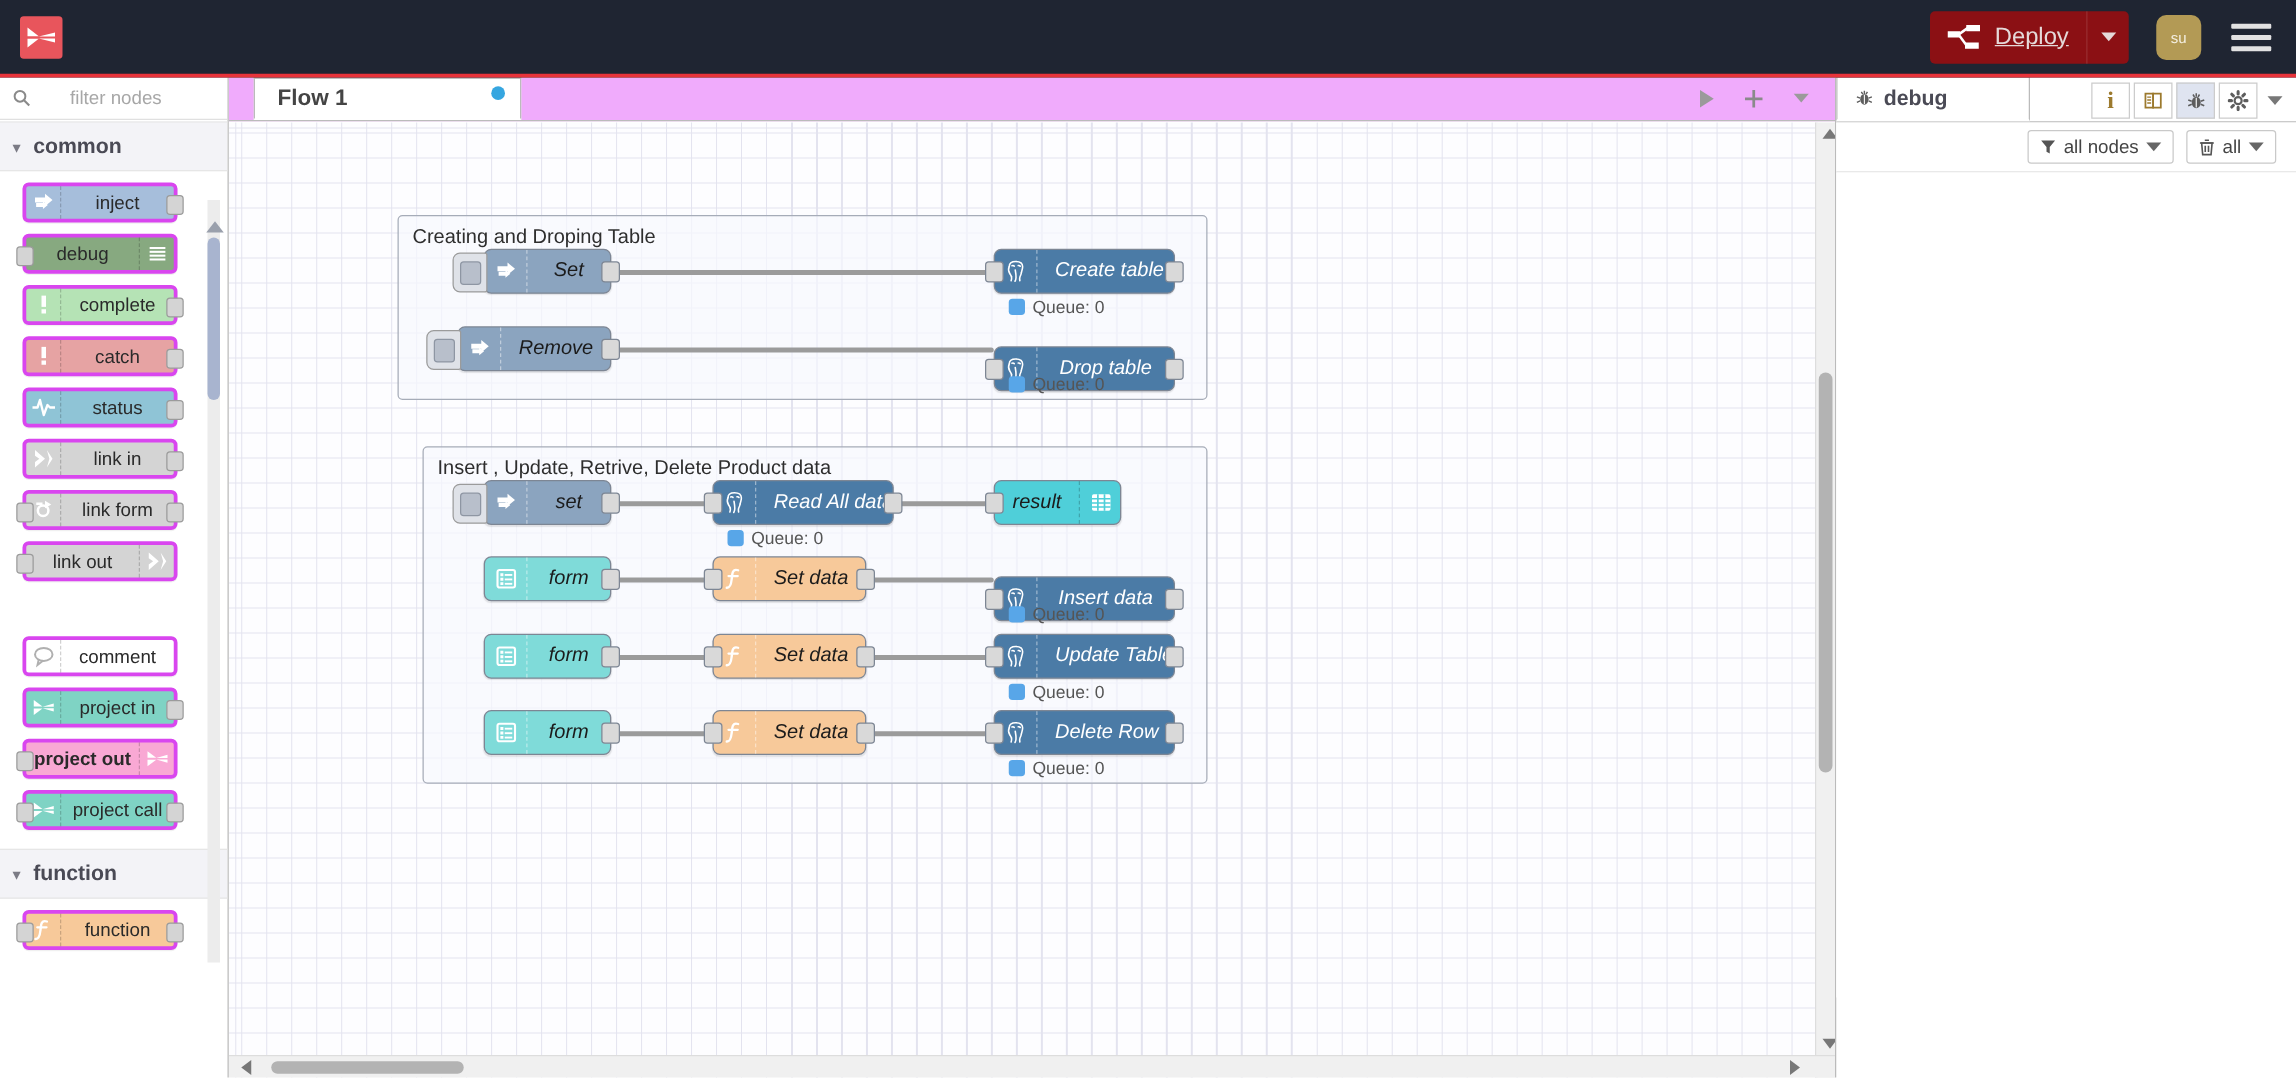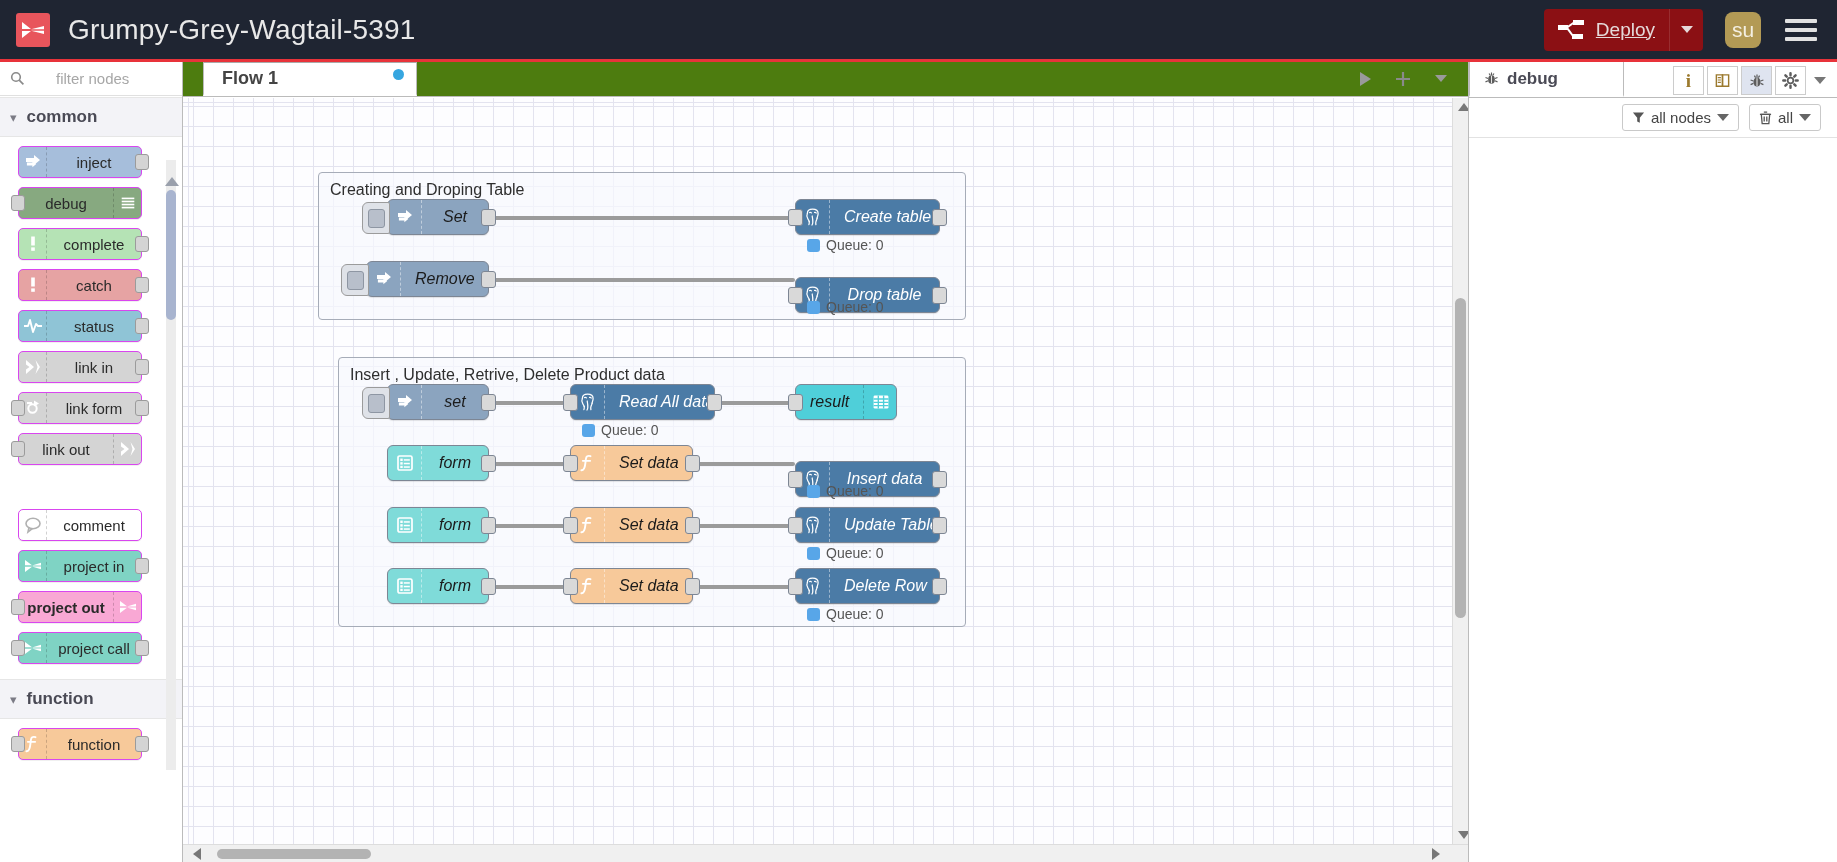--- a/index.html
+++ b/index.html
@@ -67,21 +67,21 @@
     border-right: 6px solid transparent;
     border-top: 7px solid currentColor;
   }
   #avatar {
     margin-left: 22px;
     width: 36px; height: 36px;
     border-radius: 8px;
     background: #b39a55;
     color: #f4efe2;
     display:flex; align-items:center; justify-content:center;
-    font-size: 21px;
+    font-size: 12px;
     cursor: pointer;
   }
   #hamburger {
     margin-left: 24px; margin-right: 8px;
     width: 32px; height: 30px;
     display:flex; flex-direction:column; justify-content:space-between;
     padding: 4px 0; cursor: pointer;
   }
   #hamburger span { display:block; height:4px; background:#e2e2e2; border-radius:1px; }
 
@@ -131,21 +131,21 @@
   }
   .pal-category .cat-label {
     font-size: 17px; font-weight: bold; color: #4a4a55;
   }
   .pal-list { padding: 9px 0 6px 18px; }
 
   .pnode {
     position: relative;
     width: 124px; height: 32px;
     border-radius: 5px;
-    border: 1px solid #d946ef;
+    border: 3px solid #d946ef;
     margin-bottom: 9px;
     display: flex; align-items: center;
     cursor: grab;
     box-shadow: 0 1px 0 rgba(0,0,0,.06);
   }
   .pnode .plabel {
     flex: 1; text-align: center;
     font-size: 15px; color: #2a2a2a;
     white-space: nowrap;
   }
@@ -193,21 +193,21 @@
   
   #workspace {
     position: absolute;
     top: 62px; left: 183px;
     width: 1285px; height: 800px;
     background: #fff;
   }
   #tabbar {
     position: relative;
     height: 35px;
-    background: #4d7c0f;
+    background: #f0abfc;
     border-bottom: 1px solid #bbb;
     display:flex; align-items: flex-end;
   }
   #tab-flow1 {
     position: relative;
     margin-left: 20px;
     width: 214px; height: 35px;
     border: 1px solid #bbb;
     border-bottom: 2px solid #fff;
     border-top: 2px solid #aaa;
@@ -416,21 +416,20 @@
 
 <div id="header">
   <div id="logo-mark">
     <svg width="34" height="34" viewBox="0 0 34 34">
       <path d="M6 9 L15 16 L6 16 Z" fill="#fff"></path>
       <path d="M6 25 L15 18 L6 18 Z" fill="#fff"></path>
       <path d="M15 16.2 L28 13 L28 16.2 Z" fill="#fff"></path>
       <path d="M15 17.8 L28 21 L28 17.8 Z" fill="#fff"></path>
     </svg>
   </div>
-  <div id="app-title">Grumpy-Grey-Wagtail-5391</div>
 
   <div id="header-right">
     <div id="deploy-btn">
       <span id="deploy-icon">
         <svg width="26" height="22" viewBox="0 0 26 22">
           <rect x="0" y="6" width="10" height="5" fill="#fff"></rect>
           <rect x="15" y="1" width="11" height="5" fill="#fff"></rect>
           <rect x="14" y="15" width="11" height="5" fill="#fff"></rect>
           <path d="M9 8.5 L16 3.5" stroke="#fff" stroke-width="2" fill="none"></path>
           <path d="M9 8.8 L15 17" stroke="#fff" stroke-width="2" fill="none"></path>

